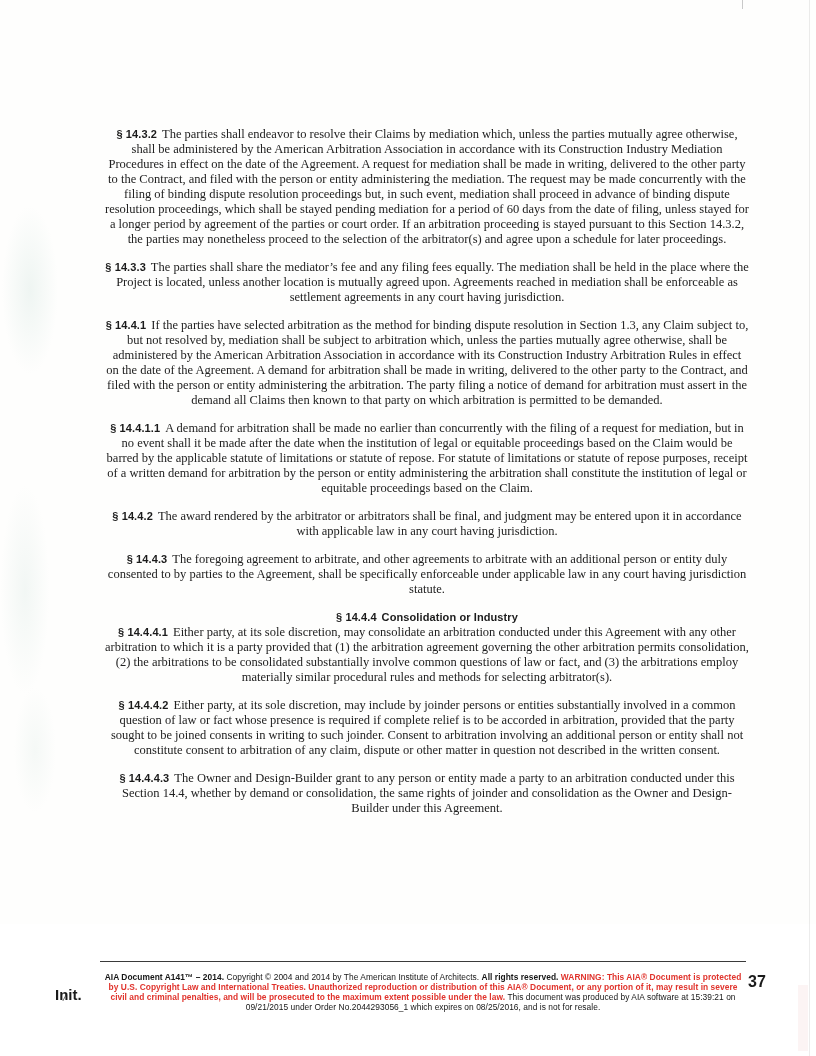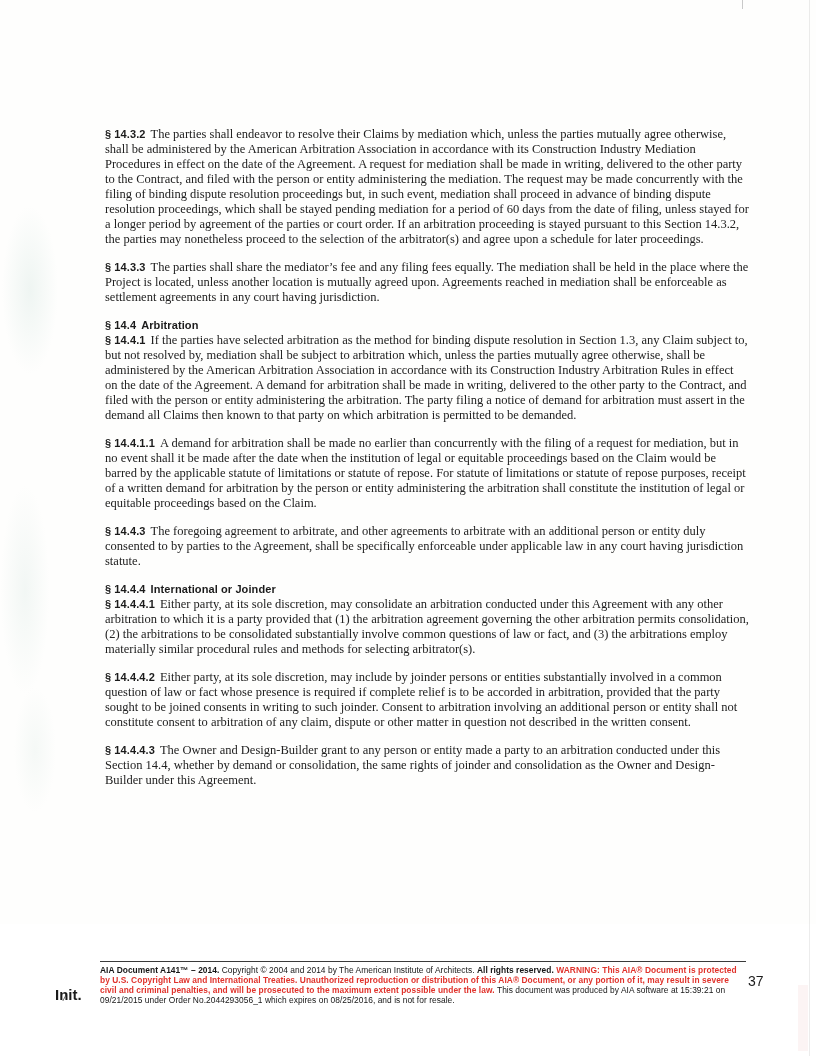--- a/index.html
+++ b/index.html
@@ -6,20 +6,21 @@
   body {
     width:816px; height:1056px;
     background:#ffffff;
     position:relative;
     font-family:"Liberation Serif", serif;
     overflow:hidden;
   }
   .page {
     position:absolute; left:0; top:0; width:816px; height:924px;
     background:#fefefd;
+    text-align:center;
   }
   
   .artifact-left {
     position:absolute; left:0; top:170px; width:75px; height:650px;
     background:
       radial-gradient(ellipse 40px 120px at 30px 120px, rgba(210,228,222,0.35), transparent 70%),
       radial-gradient(ellipse 35px 150px at 25px 420px, rgba(214,230,224,0.30), transparent 70%),
       radial-gradient(ellipse 30px 90px at 35px 580px, rgba(218,232,226,0.25), transparent 70%);
     pointer-events:none;
   }
@@ -67,64 +68,64 @@
     font-weight:bold; font-size:15px; color:#1b1b1b;
   }
   .init-slash {
     position:absolute; left:63px; top:990px;
     font-family:"Liberation Serif", serif;
     font-style:italic; font-size:12px; color:#1b1b1b;
   }
   .footer-text {
     position:absolute; left:100px; top:961px; width:646px;
     border-top:1.5px solid #3a3a3a;
-    padding-top:3px;
+    padding-top:10px;
     font-family:"Liberation Sans", sans-serif;
     font-size:8.4px; line-height:10px;
     color:#161616;
     letter-spacing:0.05px;
   }
   .f-bold { font-weight:bold; }
   .f-red { font-weight:bold; color:#e0332c; }
   .footer-lastline {
     display:flex; justify-content:space-between;
     padding-right:18px;
   }
   .page-number {
     position:absolute; left:748px; top:973px;
     font-family:"Liberation Sans", sans-serif;
-    font-weight:normal; font-size:14px; color:#1b1b1b;
+    font-weight:bold; font-size:16px; color:#1b1b1b;
   }
 </style>
 </head>
 <body>
 
 <div class="page">
 
   <div class="artifact-left"></div>
   <div class="artifact-topline"></div>
   <div class="artifact-rightline"></div>
   <div class="artifact-bottomright"></div>
 
   <div class="content">
 
     <p class="para"><span class="secnum">§ 14.3.2</span><span>The parties shall endeavor to resolve their Claims by mediation which, unless the parties mutually agree otherwise, shall be administered by the American Arbitration Association in accordance with its Construction Industry Mediation Procedures in effect on the date of the Agreement. A request for mediation shall be made in writing, delivered to the other party to the Contract, and filed with the person or entity administering the mediation. The request may be made concurrently with the filing of binding dispute resolution proceedings but, in such event, mediation shall proceed in advance of binding dispute resolution proceedings, which shall be stayed pending mediation for a period of 60 days from the date of filing, unless stayed for a longer period by agreement of the parties or court order. If an arbitration proceeding is stayed pursuant to this Section 14.3.2, the parties may nonetheless proceed to the selection of the arbitrator(s) and agree upon a schedule for later proceedings.</span></p>
 
     <p class="para"><span class="secnum">§ 14.3.3</span><span>The parties shall share the mediator’s fee and any filing fees equally. The mediation shall be held in the place where the Project is located, unless another location is mutually agreed upon. Agreements reached in mediation shall be enforceable as settlement agreements in any court having jurisdiction.</span></p>
 
-    <p class="heading"><span class="secnum">§ 14.4</span><span class="headtext">Arbitration</span></p>
 
     <p class="para"><span class="secnum">§ 14.4.1</span><span>If the parties have selected arbitration as the method for binding dispute resolution in Section 1.3, any Claim subject to, but not resolved by, mediation shall be subject to arbitration which, unless the parties mutually agree otherwise, shall be administered by the American Arbitration Association in accordance with its Construction Industry Arbitration Rules in effect on the date of the Agreement. A demand for arbitration shall be made in writing, delivered to the other party to the Contract, and filed with the person or entity administering the arbitration. The party filing a notice of demand for arbitration must assert in the demand all Claims then known to that party on which arbitration is permitted to be demanded.</span></p>
 
     <p class="para"><span class="secnum">§ 14.4.1.1</span><span>A demand for arbitration shall be made no earlier than concurrently with the filing of a request for mediation, but in no event shall it be made after the date when the institution of legal or equitable proceedings based on the Claim would be barred by the applicable statute of limitations or statute of repose. For statute of limitations or statute of repose purposes, receipt of a written demand for arbitration by the person or entity administering the arbitration shall constitute the institution of legal or equitable proceedings based on the Claim.</span></p>
 
+    <p class="para"><span class="secnum">§ 14.4.2</span><span>The award rendered by the arbitrator or arbitrators shall be final, and judgment may be entered upon it in accordance with applicable law in any court having jurisdiction.</span></p>
 
     <p class="para"><span class="secnum">§ 14.4.3</span><span>The foregoing agreement to arbitrate, and other agreements to arbitrate with an additional person or entity duly consented to by parties to the Agreement, shall be specifically enforceable under applicable law in any court having jurisdiction statute.</span></p>
 
-    <p class="heading"><span class="secnum">§ 14.4.4</span><span class="headtext">International or Joinder</span></p>
+    <p class="heading"><span class="secnum">§ 14.4.4</span><span class="headtext">Consolidation or Industry</span></p>
 
     <p class="para"><span class="secnum">§ 14.4.4.1</span><span>Either party, at its sole discretion, may consolidate an arbitration conducted under this Agreement with any other arbitration to which it is a party provided that (1) the arbitration agreement governing the other arbitration permits consolidation, (2) the arbitrations to be consolidated substantially involve common questions of law or fact, and (3) the arbitrations employ materially similar procedural rules and methods for selecting arbitrator(s).</span></p>
 
     <p class="para"><span class="secnum">§ 14.4.4.2</span><span>Either party, at its sole discretion, may include by joinder persons or entities substantially involved in a common question of law or fact whose presence is required if complete relief is to be accorded in arbitration, provided that the party sought to be joined consents in writing to such joinder. Consent to arbitration involving an additional person or entity shall not constitute consent to arbitration of any claim, dispute or other matter in question not described in the written consent.</span></p>
 
     <p class="para"><span class="secnum">§ 14.4.4.3</span><span>The Owner and Design-Builder grant to any person or entity made a party to an arbitration conducted under this Section 14.4, whether by demand or consolidation, the same rights of joinder and consolidation as the Owner and Design-Builder under this Agreement.</span></p>
 
   </div>
 
   <div class="init-label">Init.</div>

